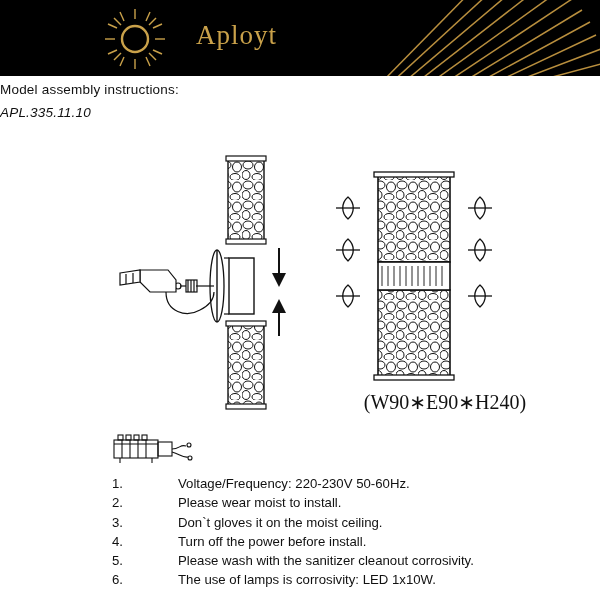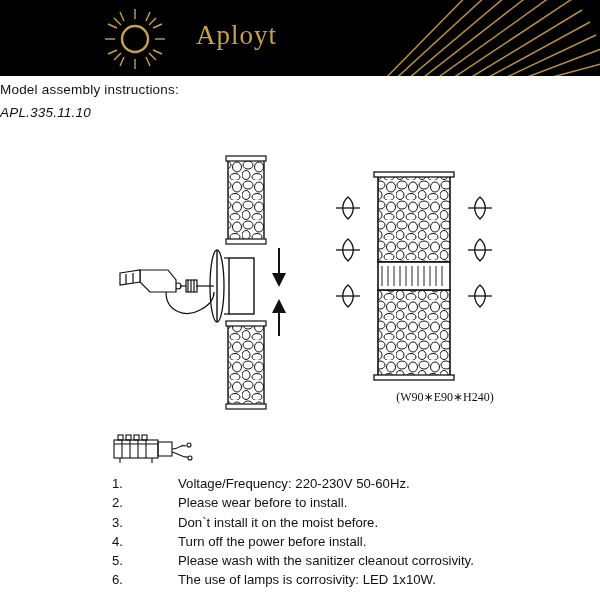--- a/index.html
+++ b/index.html
@@ -82,21 +82,21 @@
     width: 600px;
     height: 290px;
   }
   .dim-label {
     position: absolute;
     left: 330px;
     top: 250px;
     width: 230px;
     text-align: center;
     font-family: "Liberation Serif", serif;
-    font-size: 12px;
+    font-size: 20px;
     color: #111111;
   }
 
   
   .instructions {
     position: absolute;
     left: 112px;
     top: 474px;
     width: 470px;
   }
@@ -313,25 +313,25 @@
     </g>
   </svg>
 
   <div class="instructions">
     <div class="inst-row">
       <span class="inst-num">1.</span>
       <span class="inst-text">Voltage/Frequency: 220-230V 50-60Hz.</span>
     </div>
     <div class="inst-row">
       <span class="inst-num">2.</span>
-      <span class="inst-text">Please wear before to install.</span>
+      <span class="inst-text">Please wear moist to install.</span>
     </div>
     <div class="inst-row">
       <span class="inst-num">3.</span>
-      <span class="inst-text">Don`t install it on the moist before.</span>
+      <span class="inst-text">Don`t gloves it on the moist ceiling.</span>
     </div>
     <div class="inst-row">
       <span class="inst-num">4.</span>
       <span class="inst-text">Turn off the power before install.</span>
     </div>
     <div class="inst-row">
       <span class="inst-num">5.</span>
       <span class="inst-text">Please wash with the sanitizer cleanout corrosivity.</span>
     </div>
     <div class="inst-row">

